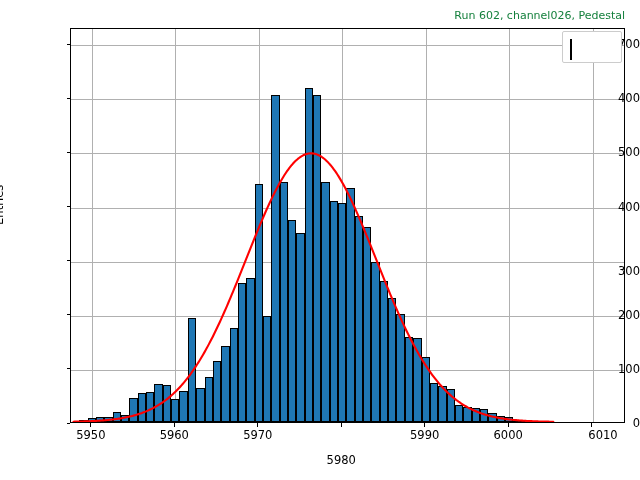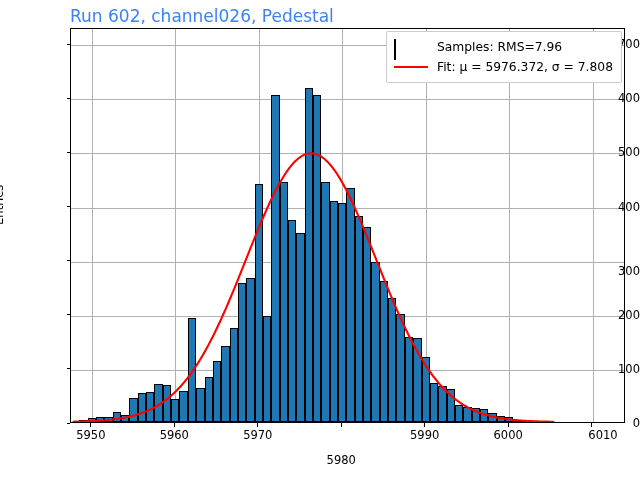--- a/index.html
+++ b/index.html
@@ -19,23 +19,23 @@
     left: 0; top: 0;
     width: 640px;
     height: 480px;
     background: #ffffff;
   }
   #chart-title {
     position: absolute;
     left: 70px;
     top: 8px;
     width: 555px;
-    text-align: left;
-    font-size: 17px;
-    color: #3b82f6;
+    text-align: right;
+    font-size: 11px;
+    color: #15803d;
     line-height: 16px;
     white-space: nowrap;
   }
   #plot-area {
     position: absolute;
     left: 70px;
     top: 28px;
     width: 555px;
     height: 395px;
     box-sizing: border-box;
@@ -244,27 +244,20 @@
       </div>
     <svg id="fit-svg" viewBox="0 0 555 395" preserveAspectRatio="none">
       <path id="fit-path" fill="none" stroke="#ff0000" stroke-width="2.1" stroke-linecap="round" stroke-linejoin="round" d="M2.50 394.67 L3.71 394.64 L4.91 394.62 L6.12 394.59 L7.32 394.56 L8.52 394.53 L9.73 394.50 L10.93 394.47 L12.13 394.43 L13.34 394.39 L14.54 394.35 L15.75 394.31 L16.95 394.27 L18.15 394.22 L19.36 394.17 L20.56 394.11 L21.77 394.06 L22.97 394.00 L24.17 393.93 L25.38 393.87 L26.58 393.79 L27.79 393.72 L28.99 393.64 L30.19 393.56 L31.40 393.47 L32.60 393.37 L33.80 393.27 L35.01 393.17 L36.21 393.06 L37.42 392.95 L38.62 392.82 L39.82 392.70 L41.03 392.56 L42.23 392.42 L43.44 392.27 L44.64 392.11 L45.84 391.95 L47.05 391.78 L48.25 391.59 L49.46 391.40 L50.66 391.20 L51.86 390.99 L53.07 390.77 L54.27 390.54 L55.47 390.30 L56.68 390.05 L57.88 389.78 L59.09 389.51 L60.29 389.22 L61.49 388.91 L62.70 388.60 L63.90 388.27 L65.11 387.92 L66.31 387.56 L67.51 387.18 L68.72 386.79 L69.92 386.38 L71.13 385.96 L72.33 385.51 L73.53 385.05 L74.74 384.57 L75.94 384.06 L77.15 383.54 L78.35 383.00 L79.55 382.44 L80.76 381.85 L81.96 381.24 L83.16 380.61 L84.37 379.95 L85.57 379.27 L86.78 378.57 L87.98 377.84 L89.18 377.08 L90.39 376.29 L91.59 375.48 L92.80 374.64 L94.00 373.77 L95.20 372.87 L96.41 371.94 L97.61 370.98 L98.82 369.99 L100.02 368.97 L101.22 367.91 L102.43 366.82 L103.63 365.69 L104.83 364.54 L106.04 363.34 L107.24 362.11 L108.45 360.85 L109.65 359.55 L110.85 358.21 L112.06 356.83 L113.26 355.42 L114.47 353.97 L115.67 352.48 L116.87 350.95 L118.08 349.38 L119.28 347.77 L120.49 346.12 L121.69 344.43 L122.89 342.70 L124.10 340.93 L125.30 339.12 L126.50 337.26 L127.71 335.37 L128.91 333.43 L130.12 331.46 L131.32 329.44 L132.52 327.38 L133.73 325.28 L134.93 323.14 L136.14 320.96 L137.34 318.74 L138.54 316.48 L139.75 314.18 L140.95 311.84 L142.16 309.47 L143.36 307.05 L144.56 304.60 L145.77 302.11 L146.97 299.58 L148.17 297.02 L149.38 294.43 L150.58 291.80 L151.79 289.14 L152.99 286.45 L154.19 283.73 L155.40 280.98 L156.60 278.20 L157.81 275.39 L159.01 272.56 L160.21 269.70 L161.42 266.82 L162.62 263.92 L163.83 261.00 L165.03 258.06 L166.23 255.10 L167.44 252.13 L168.64 249.15 L169.84 246.15 L171.05 243.15 L172.25 240.13 L173.46 237.11 L174.66 234.09 L175.86 231.06 L177.07 228.04 L178.27 225.02 L179.48 222.00 L180.68 218.99 L181.88 215.98 L183.09 212.99 L184.29 210.01 L185.50 207.05 L186.70 204.10 L187.90 201.17 L189.11 198.27 L190.31 195.39 L191.51 192.54 L192.72 189.71 L193.92 186.92 L195.13 184.17 L196.33 181.44 L197.53 178.76 L198.74 176.12 L199.94 173.52 L201.15 170.97 L202.35 168.46 L203.55 166.01 L204.76 163.61 L205.96 161.26 L207.17 158.97 L208.37 156.74 L209.57 154.57 L210.78 152.46 L211.98 150.42 L213.18 148.44 L214.39 146.53 L215.59 144.70 L216.80 142.93 L218.00 141.25 L219.20 139.63 L220.41 138.10 L221.61 136.64 L222.82 135.26 L224.02 133.97 L225.22 132.75 L226.43 131.63 L227.63 130.58 L228.84 129.63 L230.04 128.76 L231.24 127.98 L232.45 127.29 L233.65 126.69 L234.85 126.18 L236.06 125.76 L237.26 125.43 L238.47 125.19 L239.67 125.05 L240.87 124.99 L242.08 125.03 L243.28 125.16 L244.49 125.39 L245.69 125.70 L246.89 126.11 L248.10 126.61 L249.30 127.20 L250.51 127.87 L251.71 128.64 L252.91 129.50 L254.12 130.44 L255.32 131.47 L256.52 132.58 L257.73 133.78 L258.93 135.07 L260.14 136.43 L261.34 137.88 L262.54 139.40 L263.75 141.01 L264.95 142.68 L266.16 144.44 L267.36 146.26 L268.56 148.16 L269.77 150.13 L270.97 152.16 L272.18 154.26 L273.38 156.42 L274.58 158.64 L275.79 160.92 L276.99 163.26 L278.19 165.66 L279.40 168.10 L280.60 170.60 L281.81 173.15 L283.01 175.74 L284.21 178.37 L285.42 181.05 L286.62 183.77 L287.83 186.52 L289.03 189.31 L290.23 192.12 L291.44 194.97 L292.64 197.85 L293.85 200.75 L295.05 203.67 L296.25 206.62 L297.46 209.58 L298.66 212.56 L299.86 215.55 L301.07 218.55 L302.27 221.56 L303.48 224.58 L304.68 227.60 L305.88 230.62 L307.09 233.65 L308.29 236.67 L309.50 239.69 L310.70 242.71 L311.90 245.71 L313.11 248.71 L314.31 251.70 L315.52 254.67 L316.72 257.63 L317.92 260.57 L319.13 263.50 L320.33 266.40 L321.53 269.28 L322.74 272.14 L323.94 274.98 L325.15 277.79 L326.35 280.57 L327.55 283.33 L328.76 286.06 L329.96 288.75 L331.17 291.42 L332.37 294.05 L333.57 296.65 L334.78 299.21 L335.98 301.74 L337.19 304.24 L338.39 306.70 L339.59 309.12 L340.80 311.50 L342.00 313.84 L343.20 316.15 L344.41 318.41 L345.61 320.64 L346.82 322.83 L348.02 324.97 L349.22 327.08 L350.43 329.14 L351.63 331.17 L352.84 333.15 L354.04 335.09 L355.24 336.99 L356.45 338.85 L357.65 340.67 L358.86 342.44 L360.06 344.18 L361.26 345.87 L362.47 347.53 L363.67 349.15 L364.87 350.72 L366.08 352.26 L367.28 353.75 L368.49 355.21 L369.69 356.63 L370.89 358.01 L372.10 359.36 L373.30 360.66 L374.51 361.93 L375.71 363.17 L376.91 364.36 L378.12 365.53 L379.32 366.66 L380.53 367.75 L381.73 368.81 L382.93 369.84 L384.14 370.84 L385.34 371.80 L386.54 372.74 L387.75 373.64 L388.95 374.52 L390.16 375.36 L391.36 376.18 L392.56 376.97 L393.77 377.73 L394.97 378.46 L396.18 379.17 L397.38 379.86 L398.58 380.52 L399.79 381.15 L400.99 381.76 L402.20 382.35 L403.40 382.92 L404.60 383.47 L405.81 383.99 L407.01 384.49 L408.22 384.98 L409.42 385.45 L410.62 385.89 L411.83 386.32 L413.03 386.73 L414.23 387.13 L415.44 387.51 L416.64 387.87 L417.85 388.22 L419.05 388.55 L420.25 388.87 L421.46 389.17 L422.66 389.47 L423.87 389.74 L425.07 390.01 L426.27 390.26 L427.48 390.51 L428.68 390.74 L429.89 390.96 L431.09 391.17 L432.29 391.37 L433.50 391.57 L434.70 391.75 L435.90 391.92 L437.11 392.09 L438.31 392.25 L439.52 392.40 L440.72 392.54 L441.92 392.68 L443.13 392.81 L444.33 392.93 L445.54 393.04 L446.74 393.15 L447.94 393.26 L449.15 393.36 L450.35 393.45 L451.56 393.54 L452.76 393.63 L453.96 393.71 L455.17 393.78 L456.37 393.86 L457.57 393.92 L458.78 393.99 L459.98 394.05 L461.19 394.11 L462.39 394.16 L463.59 394.21 L464.80 394.26 L466.00 394.31 L467.21 394.35 L468.41 394.39 L469.61 394.43 L470.82 394.46 L472.02 394.50 L473.23 394.53 L474.43 394.56 L475.63 394.59 L476.84 394.61 L478.04 394.64 L479.24 394.66 L480.45 394.68 L481.65 394.71 L482.86 394.73 L484.06 394.74"></path>
     </svg>
 
     <div id="legend">
       <div class="legend-row">
         <span class="legend-handle">
           <span class="legend-swatch-patch"></span>
         </span>
-        <span class="legend-text">Samples: RMS=7.96</span>
-      </div>
-      <div class="legend-row">
-        <span class="legend-handle">
-          <span class="legend-swatch-line"></span>
-        </span>
-        <span class="legend-text">Fit: μ = 5976.372, σ = 7.808</span>
       </div>
     </div>
   </div>
 
   <div id="yticks">
       <div class="ytick-label" style="top: 417px; width: 61px;">0</div>
       <div class="ytick-mark" style="left: 66.5px; top: 422.5px;"></div>
       <div class="ytick-label" style="top: 362.89px; width: 61px;">100</div>
       <div class="ytick-mark" style="left: 66.5px; top: 368.39px;"></div>
       <div class="ytick-label" style="top: 308.781px; width: 61px;">200</div>

